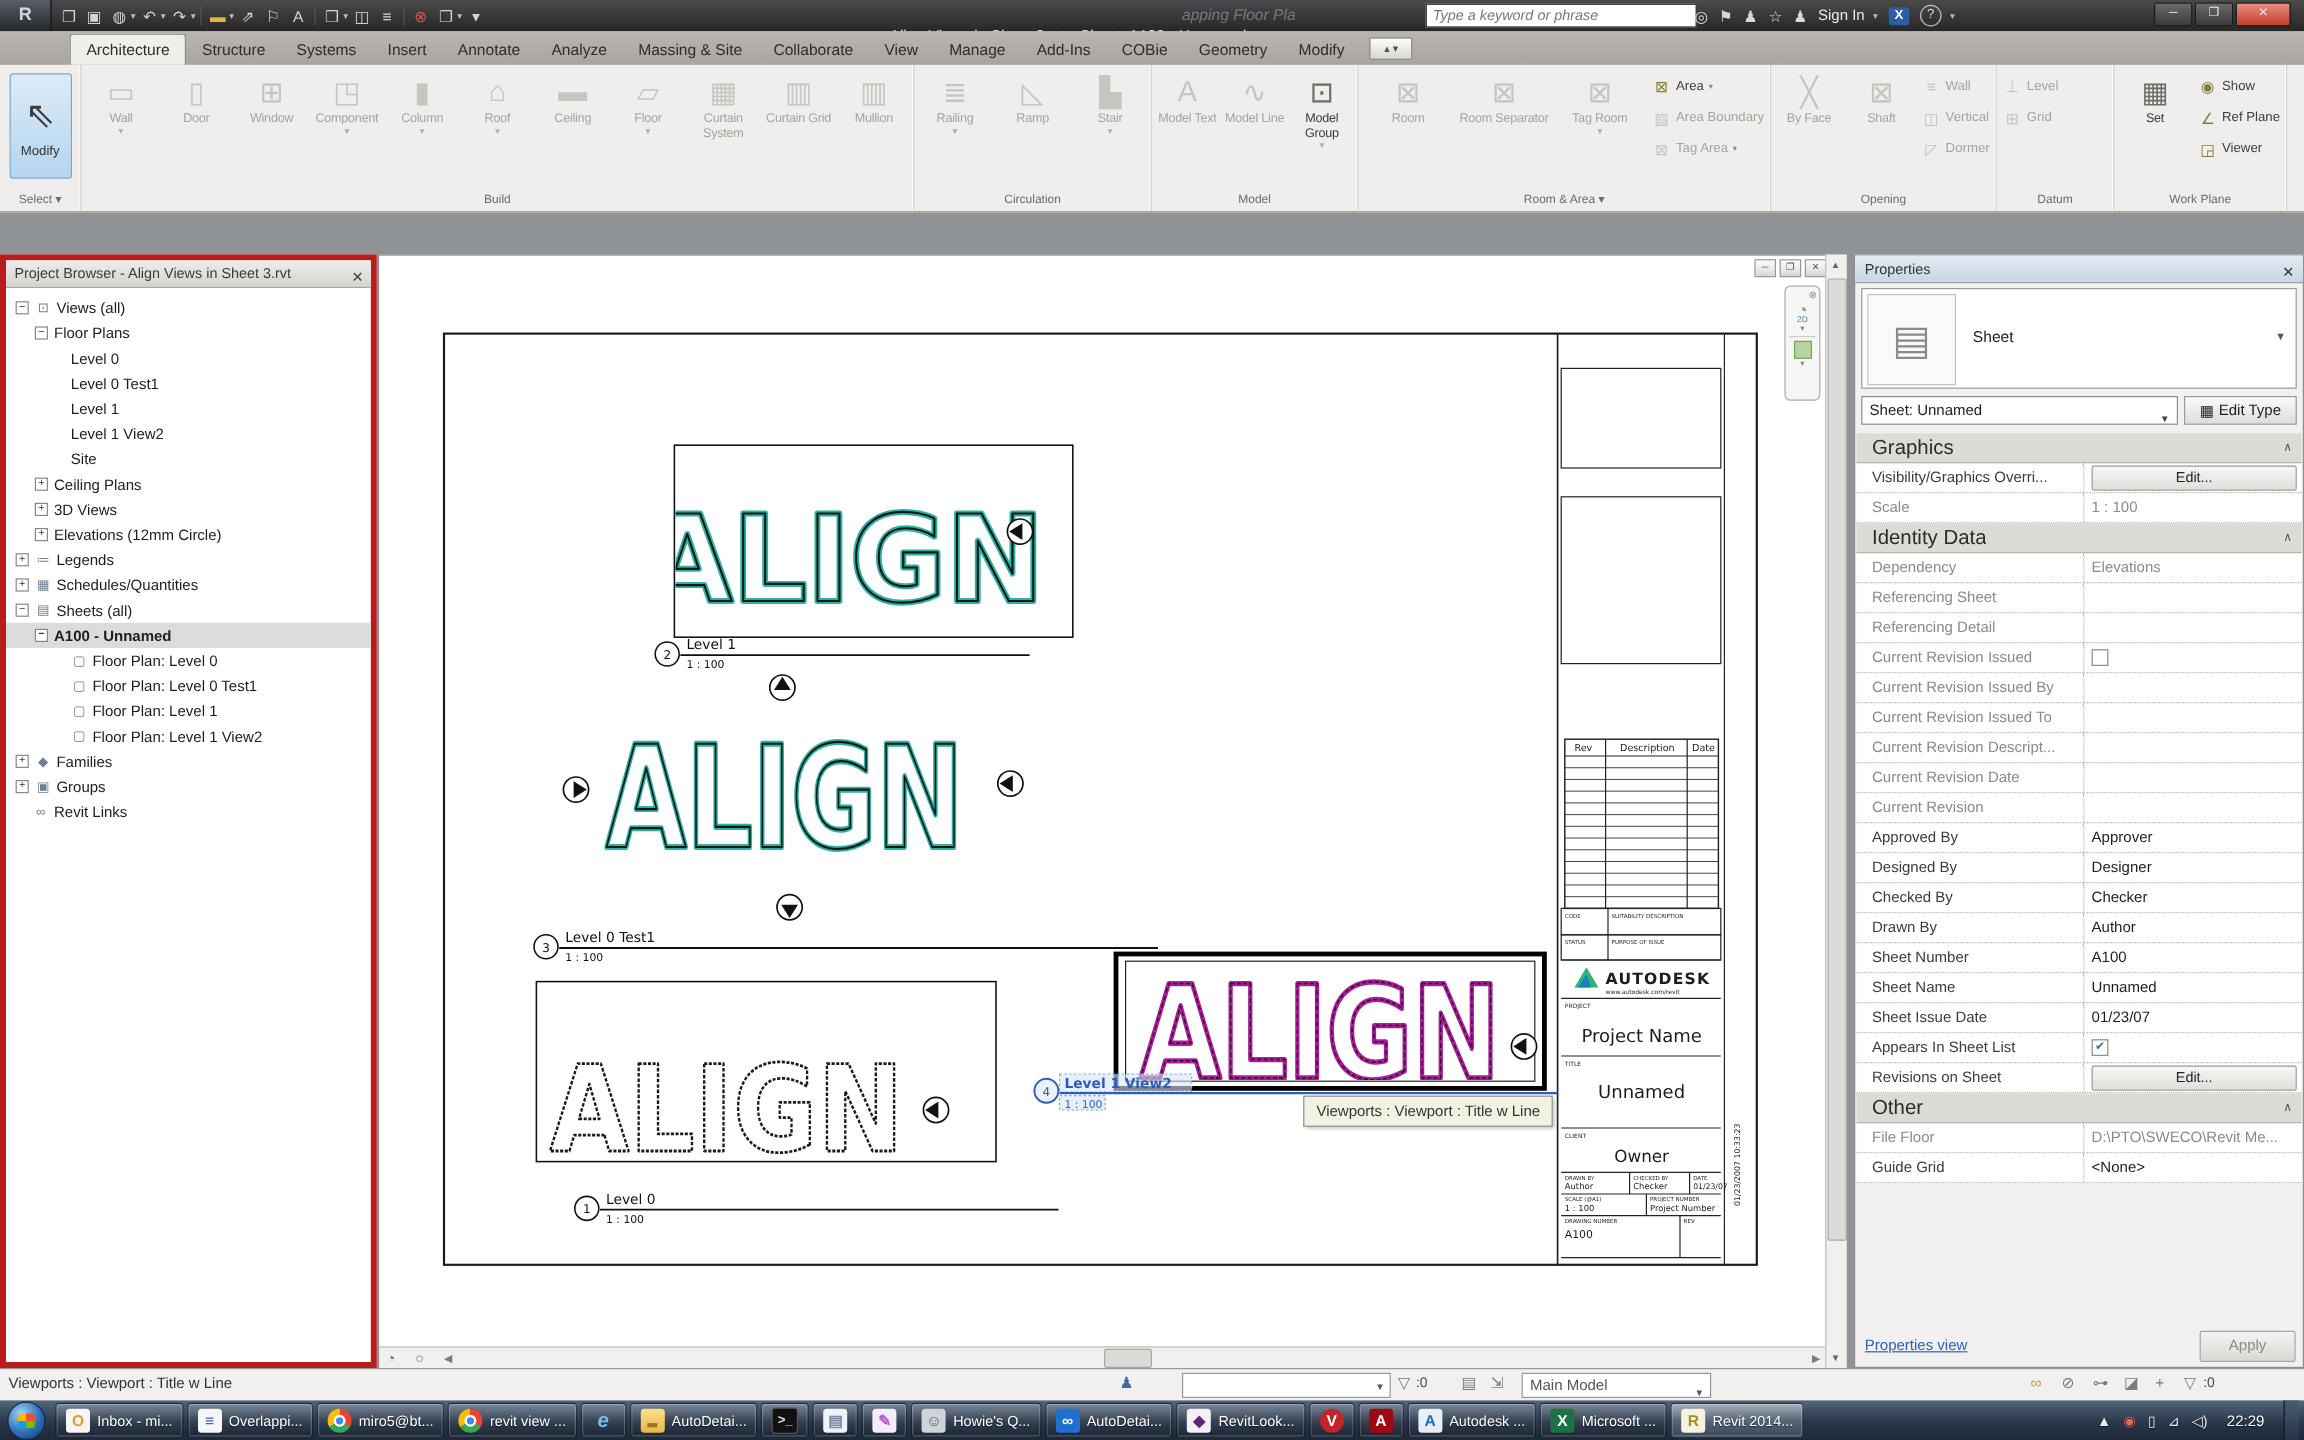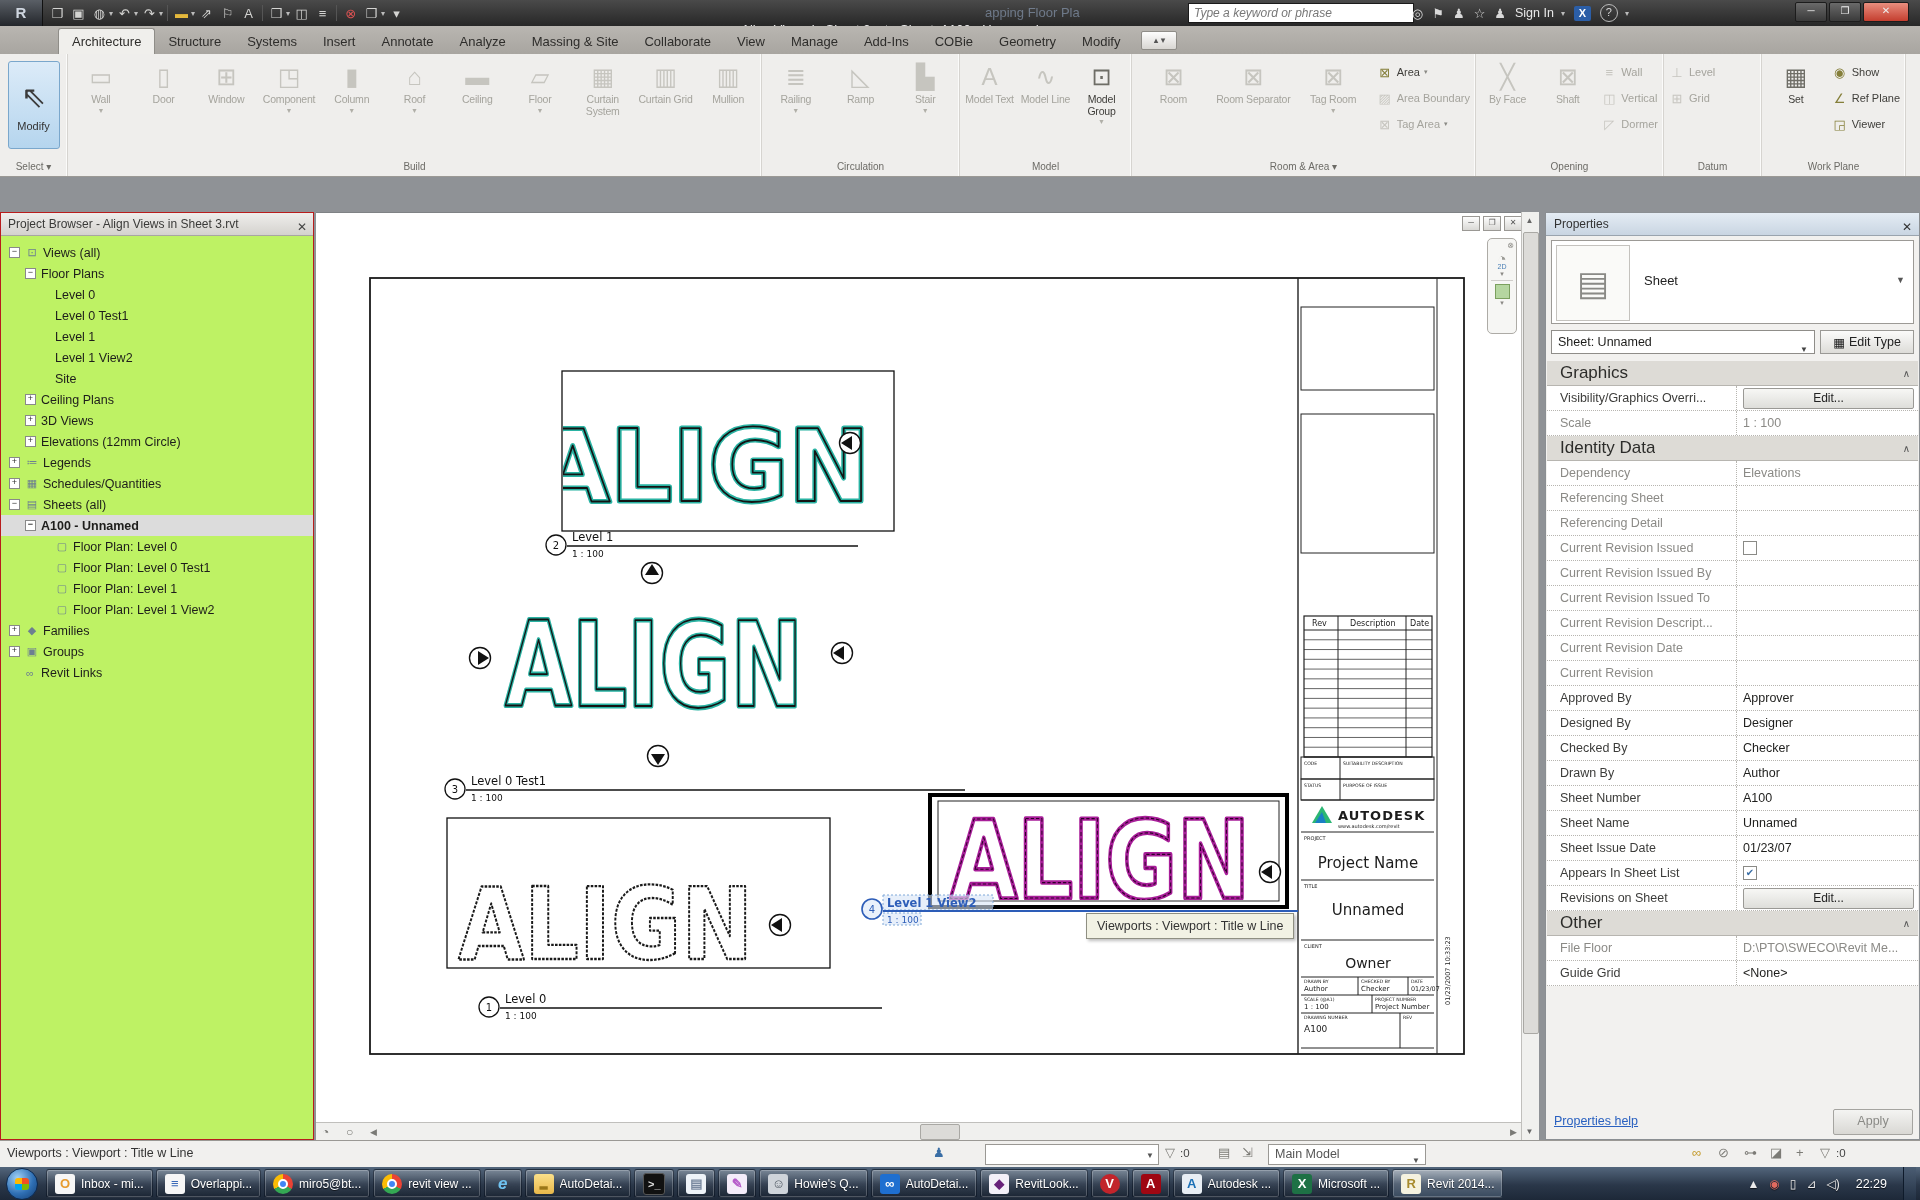--- a/index.html
+++ b/index.html
@@ -8,21 +8,21 @@
   .abs{position:absolute;}
   
   #titlebar{left:0;top:0;width:1920px;height:26px;background:linear-gradient(#4a4a4a,#272727);color:#e6e6e6;}
   #applogo{left:0;top:0;width:42px;height:26px;background:linear-gradient(#5a5f66,#23262b);
            color:#cfd6e0;font-weight:bold;font-size:15px;text-align:center;line-height:26px;border-right:1px solid #111;}
   #qat{left:48px;top:0;height:26px;display:flex;align-items:center;gap:2px;color:#d8d8d8;}
   .qi{width:19px;height:19px;display:flex;align-items:center;justify-content:center;font-size:13px;color:#d4d4d2;}
   .qi.yellow{color:#e4b83c;} .qi.red{color:#e05353;}
   .qsep{width:1px;height:16px;background:#555;margin:0 2px;}
   .qcar{font-size:8px;color:#bbb;margin-left:-2px;}
-  #ghosttext{left:985px;top:5px;font-size:13px;color:rgba(175,200,235,.45);}
+  #ghosttext{left:985px;top:5px;font-size:13px;color:rgba(175,200,235,.45);font-style:italic;}
   #wintitle{left:600px;top:5px;width:580px;text-align:center;font-size:13px;color:#ececec;white-space:nowrap;margin-top:17px;}
   #searchbox{left:1188px;top:3px;width:214px;height:18px;background:#fff;border:1px solid #1a1a1a;
              font-size:12px;font-style:italic;color:#777;padding:0 5px;line-height:18px;}
   #tbicons{left:1412px;top:0;height:26px;display:flex;align-items:center;gap:9px;color:#d8d8d8;font-size:13px;}
   #signin{font-size:12.5px;color:#e8e8e8;}
   #xchg{width:17px;height:15px;background:#2b5ea7;color:#fff;font-size:11px;font-weight:bold;text-align:center;line-height:15px;border-radius:2px;}
   #helpq{width:16px;height:16px;border:1px solid #bbb;border-radius:50%;font-size:11px;text-align:center;line-height:15px;}
   #winbtns{left:1795px;top:2px;display:flex;gap:2px;}
   .wb{width:30px;height:18px;background:linear-gradient(#6a6a6a,#3a3a3a);border:1px solid #1c1c1c;border-radius:2px;
       color:#eee;font-size:10px;text-align:center;line-height:16px;}
@@ -46,21 +46,21 @@
   .smallcol{display:flex;flex-direction:column;justify-content:flex-start;padding-top:4px;gap:4px;}
   .smallbtn{display:flex;align-items:center;gap:4px;height:22px;padding:0 3px;}
   .smallbtn .ig{width:16px;height:16px;font-size:13px;display:flex;align-items:center;justify-content:center;color:#c6c5bf;}
   .smallbtn .bl{font-size:11px;color:#a5a49d;white-space:nowrap;}
   .smallbtn.en .ig{color:#857f3a;} .smallbtn.en .bl{color:#3e3d39;}
   #modifybtn{width:50px;height:86px;margin:4px auto 0;background:linear-gradient(#dcebf8,#b5d5ee);border:1px solid #7aa7cc;
              border-radius:3px;display:flex;flex-direction:column;align-items:center;justify-content:center;gap:6px;}
   #modifybtn .cur{font-size:30px;color:#3b3b3b;}
   #modifybtn .bl{font-size:11px;color:#333;}
   
-  #pb{left:0;top:212px;width:314px;height:928px;background:#bef264;border:1px solid #b91c1c;box-sizing:border-box;z-index:5;}
+  #pb{left:0;top:212px;width:314px;height:928px;background:#ffffff;border:5px solid #b91c1c;box-sizing:border-box;z-index:5;}
   #pbhead{position:relative;height:22px;background:linear-gradient(#efeeec,#d4d2ce);border-bottom:1px solid #a8a6a2;
           font-size:12px;color:#3a3a38;line-height:22px;padding-left:7px;}
   #pbclose{position:absolute;right:6px;top:3px;font-size:12px;color:#444;}
   #pbtree{padding-top:6px;font-size:12.5px;color:#1d1d1b;}
   .trow{height:21px;display:flex;align-items:center;white-space:nowrap;}
   .trow.sel{background:#dcdcdc;}
   .texp{width:9px;height:9px;border:1px solid #898989;background:#fff;font-size:9px;line-height:7px;text-align:center;color:#333;margin-right:5px;flex:none;}
   .texp.none{border:none;background:transparent;}
   .tico{width:14px;margin-right:4px;color:#6d7f91;font-size:11px;text-align:center;flex:none;}
   .trow.b{font-weight:bold;}
@@ -877,21 +877,21 @@
         <div class="prow  dim">
           <div class="pl">File Floor</div>
           <div class="pv">D:\PTO\SWECO\Revit Me...</div>
         </div>
         <div class="prow ">
           <div class="pl">Guide Grid</div>
           <div class="pv">&lt;None&gt;</div>
         </div>
       </div>
     <div id="prfoot">
-      <span id="prophelp">Properties help</span>
+      <span id="prophelp">Properties view</span>
       <div id="applybtn">Apply</div>
     </div>
   </div>
 
   <div id="statusbar" class="abs">
     <span id="sbleft">Viewports : Viewport : Title w Line</span>
     <span class="sbico" style="left:933px;color:#3a6ea5;">♟</span>
     <div id="wscombo">
         <span class="car">▼</span>
       </div>

